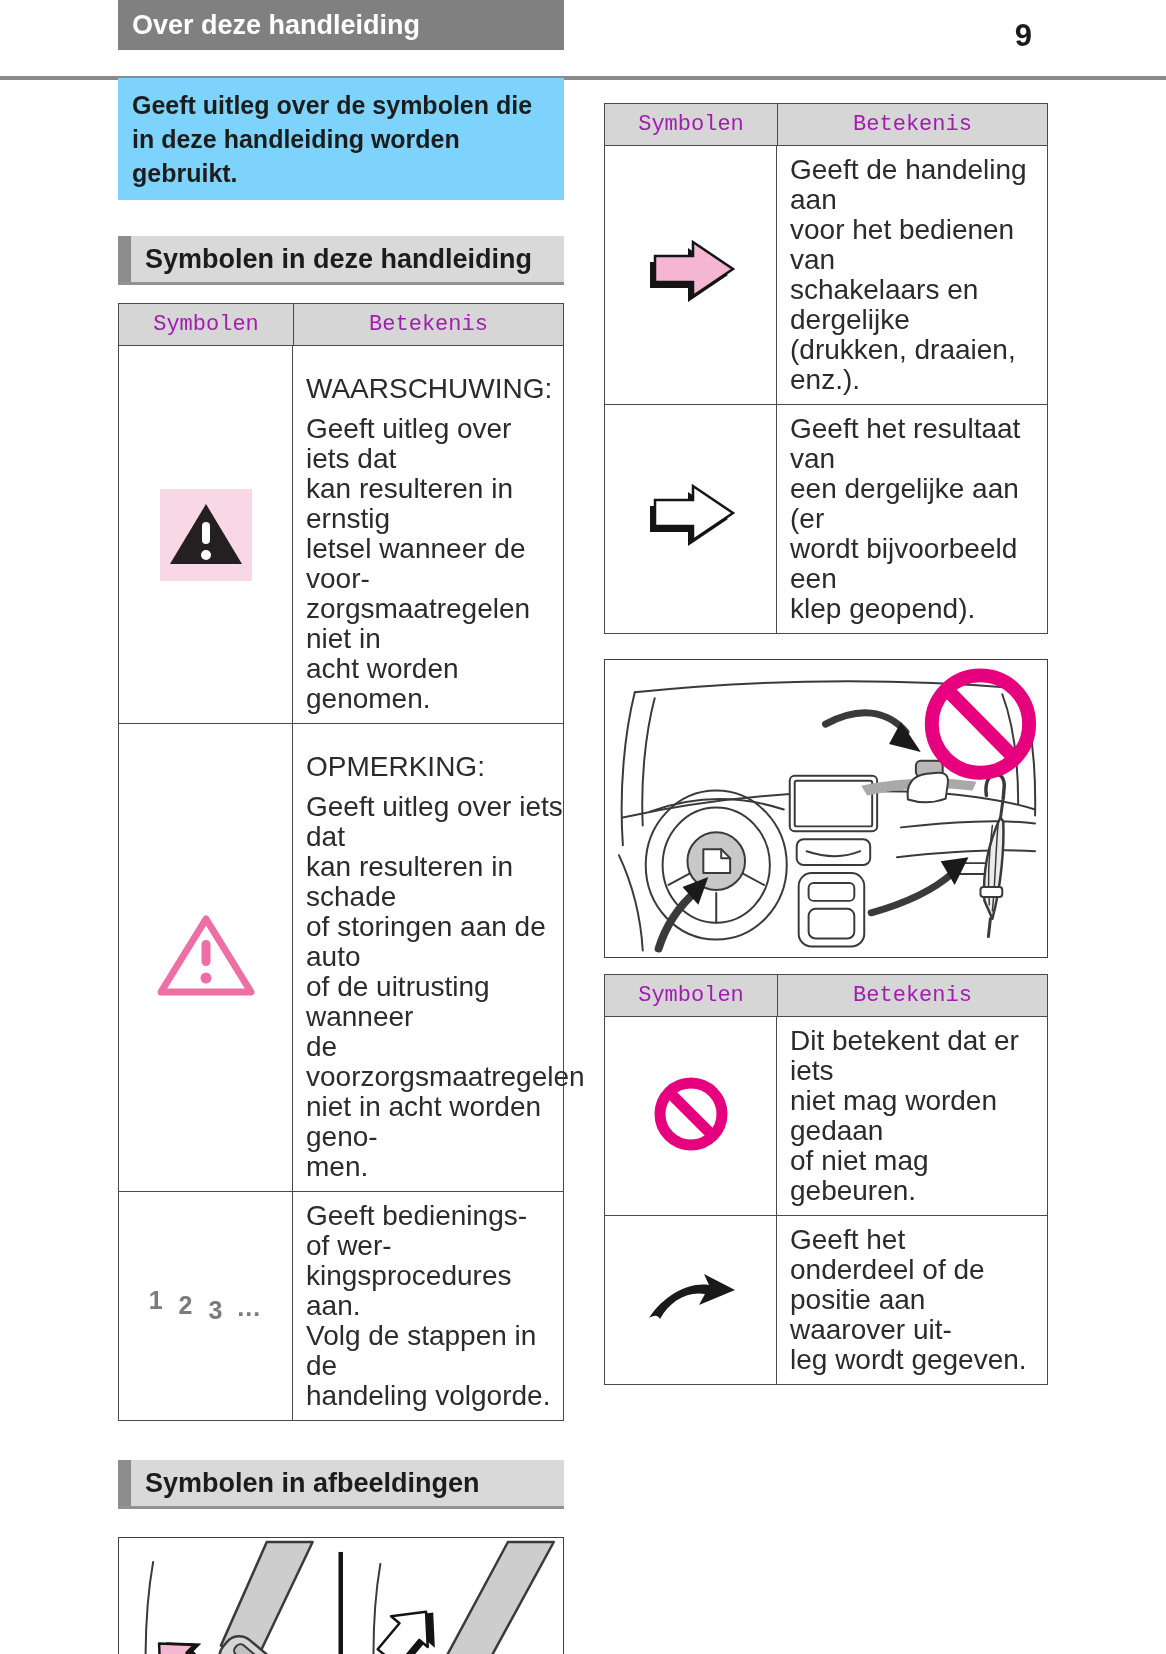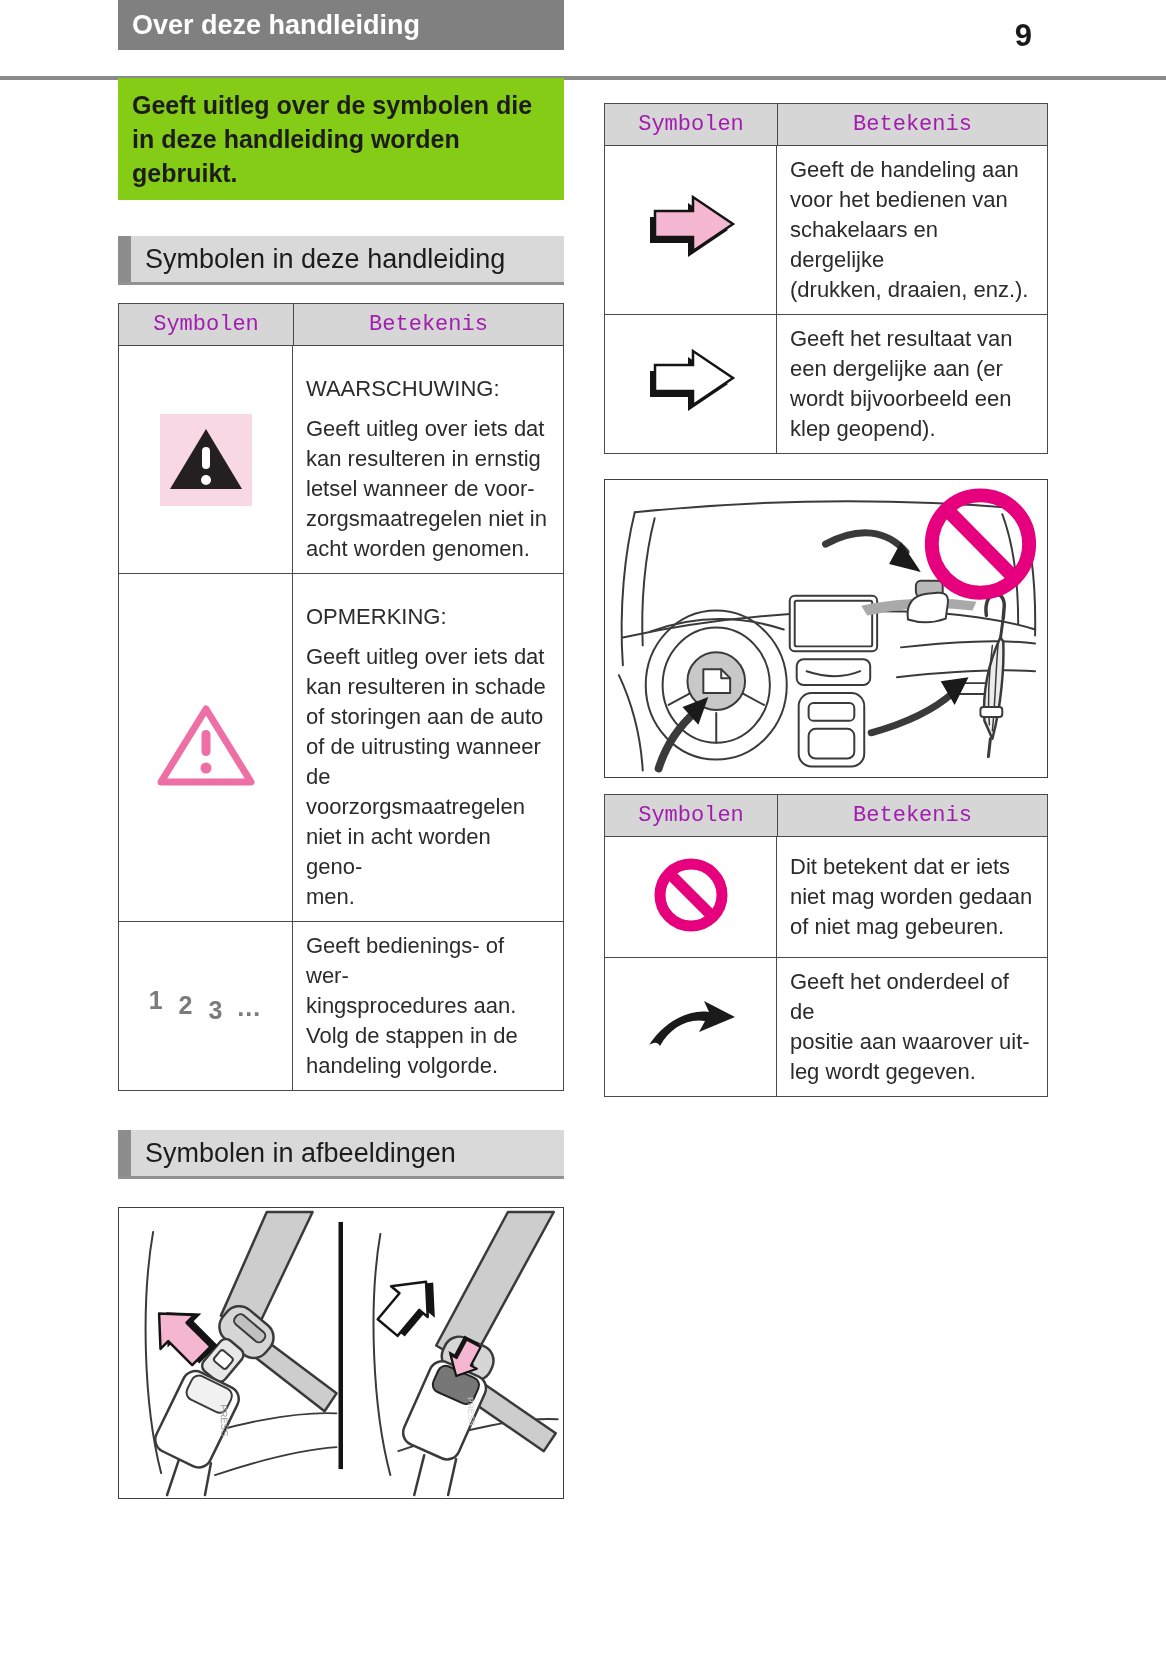--- a/index.html
+++ b/index.html
@@ -6,42 +6,42 @@
   .page{position:relative;width:1166px;height:1654px;background:#ffffff;
         font-family:"Liberation Sans", sans-serif;color:#2b2b2b;overflow:hidden;}
   .page-number{position:absolute;top:18px;right:134px;font-size:31px;font-weight:bold;color:#1a1a1a;}
   .top-rule{position:absolute;top:76px;left:0;width:1166px;height:4px;background:#8a8a8a;}
 
   .col-left{position:absolute;left:118px;top:0;width:446px;}
   .col-right{position:absolute;left:604px;top:0;width:444px;}
 
   .title-bar{height:50px;line-height:50px;background:#808080;color:#ffffff;
              font-size:27px;font-weight:bold;padding-left:14px;box-sizing:border-box;}
-  .intro-box{margin-top:28px;background:#84cc16;padding:10px 14px;box-sizing:border-box;
+  .intro-box{margin-top:28px;background:#7dd3fc;padding:10px 14px;box-sizing:border-box;
              font-size:25px;font-weight:bold;line-height:34px;color:#1c1c1c;white-space:pre-line;}
 
   .section-header{position:relative;height:46px;background:#d9d9d9;border-bottom:3px solid #929292;}
   .section-header .bar{position:absolute;left:0;top:0;width:13px;height:46px;background:#8d8d8d;}
   .section-header .txt{display:block;padding-left:27px;line-height:46px;font-size:27px;
-                       font-weight:normal;color:#1c1c1c;}
+                       font-weight:bold;color:#1c1c1c;}
   .sh1{margin-top:36px;}
   .sh2{margin-top:39px;}
 
   .sym-table{border:1.5px solid #4a4a4a;margin-top:18px;background:#fff;}
   .col-right .sym-table.first{margin-top:103px;}
   .col-right .sym-table.second{margin-top:16px;}
   .t-head{display:grid;background:#d6d6d6;border-bottom:1.5px solid #4a4a4a;}
   .t-row{display:grid;border-bottom:1.5px solid #4a4a4a;}
   .sym-table .t-row:last-child{border-bottom:none;}
   .col-left  .t-head,.col-left  .t-row{grid-template-columns:174px 1fr;}
   .col-right .t-head,.col-right .t-row{grid-template-columns:172px 1fr;}
   .t-h-cell{text-align:center;font-size:22px;color:#a21caf;padding:8px 0;font-family:Liberation Mono, monospace;}
   .t-h-cell + .t-h-cell{border-left:1.5px solid #4a4a4a;}
   .t-sym{display:flex;align-items:center;justify-content:center;border-right:1.5px solid #4a4a4a;}
-  .t-mean{padding:9px 12px 9px 13px;font-size:22px;line-height:30px;color:#2b2b2b;box-sizing:border-box;}
+  .t-mean{padding:9px 12px 9px 13px;font-size:28px;line-height:30px;color:#2b2b2b;box-sizing:border-box;}
   .t-mean .mean-text{white-space:pre-line;}
   .t-mean .mean-head{margin-bottom:10px;margin-top:19px;}
   .v-center{display:flex;flex-direction:column;justify-content:center;}
   .r206{min-height:206px;} .r266{min-height:266px;} .r133{min-height:133px;}
   .r140{min-height:140px;} .r135{min-height:135px;} .r127{min-height:127px;} .r120{min-height:120px;}
 
   .warn-square{width:92px;height:92px;background:#f8d8e4;display:flex;align-items:center;justify-content:center;}
   .steps-sym{font-size:25px;font-weight:bold;color:#7b7b7b;letter-spacing:2px;}
   .steps-sym span{display:inline-block;}
   .steps-sym .s1{transform:translateY(-6px);}

